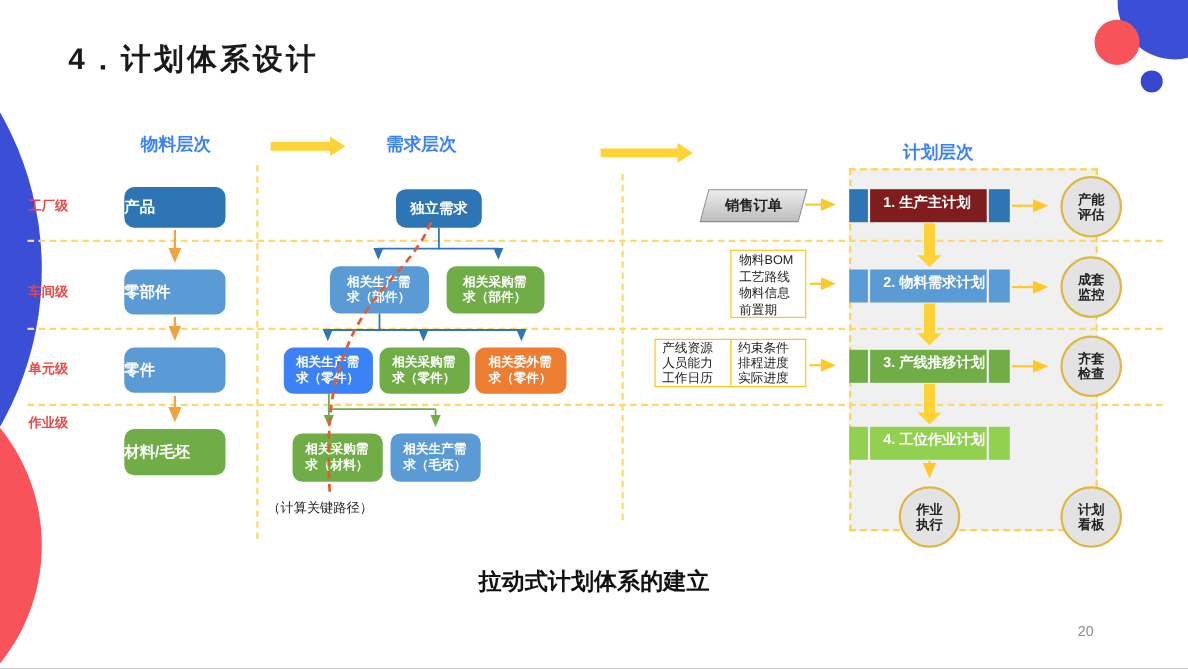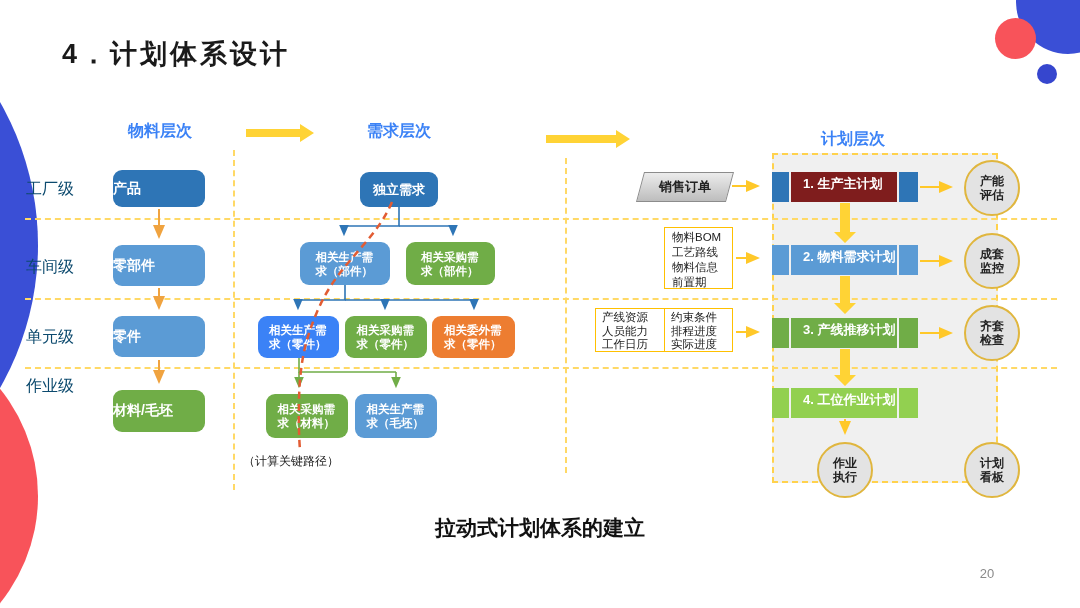--- a/index.html
+++ b/index.html
@@ -3,21 +3,21 @@
 <meta charset="utf-8">
 <style>
   html,body{margin:0;padding:0;background:#888;}
   .slide{position:relative;width:1080px;height:608px;background:#ffffff;overflow:hidden;
          font-family:"Liberation Sans","DejaVu Sans",sans-serif;}
   .decor{position:absolute;border-radius:50%;}
   .title{position:absolute;left:62px;top:36px;font-size:27px;font-weight:700;
          letter-spacing:3px;color:#1a1a1a;}
   .col-header{position:absolute;width:110px;text-align:center;font-size:16px;
               font-weight:700;color:#3b82f6;}
-  .row-label{position:absolute;left:26px;width:64px;font-size:16px;font-weight:400;color:#0c4a6e;}
+  .row-label{position:absolute;left:26px;width:64px;font-size:12px;font-weight:700;color:#ef4444;}
   .hsep{position:absolute;left:25px;width:1032px;border-top:2px dashed #FFD966;}
   .vsep{position:absolute;border-left:2px dashed #FFD966;}
   .mbox{position:absolute;left:113px;width:92px;border-radius:9px;color:#fff;
         font-size:14px;font-weight:700;display:flex;align-items:center;justify-content:flex-start;z-index:4;}
   .dbox{position:absolute;border-radius:9px;color:#fff;display:flex;align-items:center;
         justify-content:center;z-index:4;}
   .dbox .wrap5{display:block;width:59px;font-size:11.5px;font-weight:700;line-height:14px;text-align:left;}
   .dbox-single{font-size:13px;font-weight:700;}
   .note{position:absolute;font-size:12px;color:#222;z-index:5;}
   .parallelogram{position:absolute;left:640px;top:172px;width:88px;height:28px;
@@ -61,21 +61,21 @@
 
   <div class="panel"></div>
 
   <div class="hsep" style="top:218px;z-index:2;"></div>
   <div class="hsep" style="top:298px;z-index:2;"></div>
   <div class="hsep" style="top:367px;z-index:2;"></div>
   <div class="vsep" style="left:233px;top:150px;height:340px;z-index:2;"></div>
   <div class="vsep" style="left:565px;top:158px;height:315px;z-index:2;"></div>
 
   <div class="col-header" style="left:105px;top:121px;">物料层次</div>
-  <div class="col-header" style="left:344px;top:121px;">需求层次</div>
+  <div class="col-header" style="left:328px;top:121px;">需求层次</div>
   <div class="col-header" style="left:798px;top:129px;">计划层次</div>
 
   <div class="row-label" style="top:179px;">工厂级</div>
   <div class="row-label" style="top:257px;">车间级</div>
   <div class="row-label" style="top:327px;">单元级</div>
   <div class="row-label" style="top:376px;">作业级</div>
 
   <div class="mbox" style="top: 170px; height: 37px; background-color: rgb(46, 117, 182);">
     <span>产品</span>
     </div>

